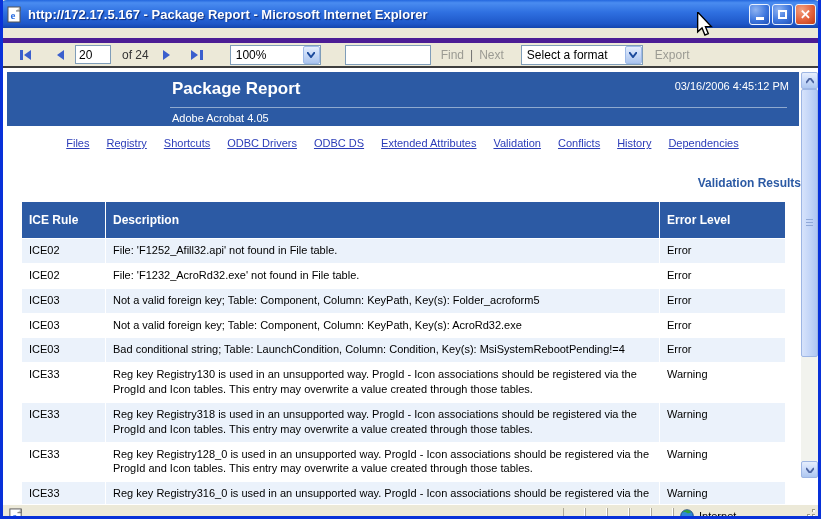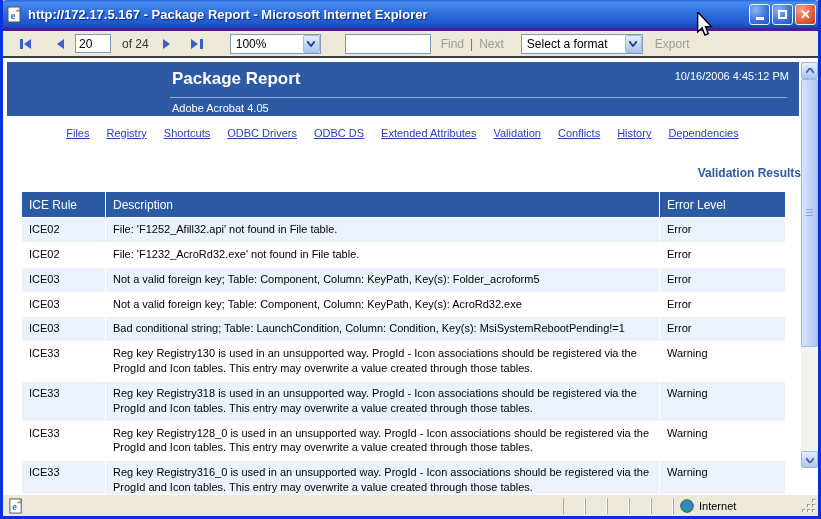--- a/index.html
+++ b/index.html
@@ -16,22 +16,22 @@
     white-space:nowrap; overflow:hidden; flex:1; }
   .winbtn { width:21px; height:21px; border-radius:3px; margin-left:2px; flex:0 0 auto;
     border:1px solid #EAF2FF; display:flex; align-items:center; justify-content:center;
     color:#fff; font-size:11px; font-weight:bold; cursor:default; }
   .winbtn.min, .winbtn.max { background:radial-gradient(circle at 30% 25%, #8FB4F2 0%, #3E77DE 55%, #1E50B8 100%); }
   .winbtn.close { background:radial-gradient(circle at 30% 25%, #F4A180 0%, #E3623C 55%, #C03A12 100%); }
   .min .glyph { width:8px; height:3px; background:#fff; margin-top:9px; }
   .max .glyph { width:9px; height:9px; border:2px solid #fff; }
   .close .glyph { font-size:13px; line-height:13px; font-weight:bold; }
   
-  .toolbar { height:30px; flex:0 0 30px; background:#ECE9D8; border-top:3px solid #4c1d95;
-    border-bottom:2px solid #3E3E3E; display:flex; align-items:center; font-size:12px; color:#333; }
+  .toolbar { height:30px; flex:0 0 30px; background:#ECE9D8; border-top:5px solid #4c1d95;
+    border-bottom:2px solid #3E3E3E; display:flex; align-items:center; font-size:12px; color:#333;margin-top:10px; }
   .tb-btn { border:none; background:none; padding:0 2px; cursor:pointer; display:flex; align-items:center; }
   .tb-sp { flex:0 0 auto; }
   .pg-input { width:36px; height:19px; border:1px solid #7F9DB9; background:#fff; font-size:12px;
     padding:1px 3px; font-family:"Liberation Sans",sans-serif; }
   .combo { height:20px; border:1px solid #7F9DB9; background:#fff; display:flex; align-items:center; }
   .combo .val { font-size:12px; padding:0 5px; flex:1; white-space:nowrap; color:#000; }
   .combo .drop { width:17px; height:18px; background:linear-gradient(180deg,#E3EDFD 0%, #C7D8F6 50%, #ABC4EE 100%);
     border:1px solid #9EBAE8; border-radius:2px; display:flex; align-items:center; justify-content:center; }
   .find-input { width:86px; height:20px; border:1px solid #7F9DB9; background:#fff; font-size:12px; padding:1px 3px; }
   .gray { color:#9B9B93; }
@@ -48,22 +48,22 @@
   .brand-large { font-size:20px; color:#FFFFFF; letter-spacing:0.2px; }
   .brand-large sup { font-size:8px; }
   .rp-title { position:absolute; left:165px; top:7px; font-size:17px; font-weight:bold; }
   .rp-divider { position:absolute; left:163px; right:12px; top:35px; height:1px; background:#8FA9CF; }
   .rp-subtitle { position:absolute; left:165px; top:40px; font-size:11px; }
   .rp-date { position:absolute; right:10px; top:8px; font-size:11px; }
   .nav-row { margin:11px 0 0 14px; display:flex; flex-wrap:nowrap;justify-content:center; }
   .navlink { color:#2B3CB8; font-size:11px; text-decoration:underline; margin-right:17px; white-space:nowrap; }
   .section-title { margin:27px 0 0 14px; font-size:12px; font-weight:bold; color:#2C5AA4;text-align:right; }
   table.results { margin:11px 0 0 14px; width:765px; border-collapse:separate; border-spacing:1px; font-size:11px; background:#fff; }
-  table.results th { background:#2C5AA4; color:#fff; text-align:left; font-size:12px; font-weight:normal;
-    padding:3px 7px; height:25px; }
+  table.results th { background:#2C5AA4; color:#fff; text-align:left; font-size:12px; font-weight:bold;
+    padding:3px 7px; height:36px; }
   table.results td { padding:4px 7px 5px 7px; vertical-align:top; color:#000; line-height:1.35; }
   table.results tr.alt td { background:#EBF2FB; }
   .col-rule { width:83px; }
   .col-level { width:125px; }
   
   .scrollbar { flex:0 0 17px; display:flex; flex-direction:column; height:406px; margin-top:4px; background:#F6F6F2; }
   .sb-btn { flex:0 0 17px; background:linear-gradient(180deg,#E6EEFD 0%, #CCDCFA 45%, #AEC7F0 100%);
     border:1px solid #9EB6E4; border-radius:2px; display:flex; align-items:center; justify-content:center;
     color:#4C64A0; font-size:9px; line-height:9px; }
   .sb-thumb { flex:0 0 268px; background:linear-gradient(90deg,#D7E3FB 0%, #C4D6F8 50%, #AFC6F2 100%);
@@ -165,21 +165,21 @@
     <span class="tb-text gray">Export</span>
   </div>
 
   <div class="content">
     <div class="report">
 
       <div class="rp-header">
         <div class="rp-title">Package Report</div>
         <div class="rp-divider"></div>
         <div class="rp-subtitle">Adobe Acrobat 4.05</div>
-        <div class="rp-date">10/16/2006 4:45:12 PM</div>
+        <div class="rp-date">03/16/2006 4:45:12 PM</div>
       </div>
 
       <div class="nav-row">
           <a class="navlink" href="#">Files</a>
           <a class="navlink" href="#">Registry</a>
           <a class="navlink" href="#">Shortcuts</a>
           <a class="navlink" href="#">ODBC Drivers</a>
           <a class="navlink" href="#">ODBC DS</a>
           <a class="navlink" href="#">Extended Attributes</a>
           <a class="navlink" href="#">Validation</a>
@@ -214,21 +214,21 @@
               <td class="col-desc">Not a valid foreign key; Table: Component, Column: KeyPath, Key(s): Folder_acroform5</td>
               <td class="col-level">Error</td>
             </tr>
             <tr>
               <td class="col-rule">ICE03</td>
               <td class="col-desc">Not a valid foreign key; Table: Component, Column: KeyPath, Key(s): AcroRd32.exe</td>
               <td class="col-level">Error</td>
             </tr>
             <tr class="alt">
               <td class="col-rule">ICE03</td>
-              <td class="col-desc">Bad conditional string; Table: LaunchCondition, Column: Condition, Key(s): MsiSystemRebootPending!=1</td>
+              <td class="col-desc">Bad conditional string; Table: LaunchCondition, Column: Condition, Key(s): MsiSystemRebootPending!=4</td>
               <td class="col-level">Error</td>
             </tr>
             <tr>
               <td class="col-rule">ICE33</td>
               <td class="col-desc">Reg key Registry130 is used in an unsupported way. ProgId - Icon associations should be registered via the ProgId and Icon tables. This entry may overwrite a value created through those tables.</td>
               <td class="col-level">Warning</td>
             </tr>
             <tr class="alt">
               <td class="col-rule">ICE33</td>
               <td class="col-desc">Reg key Registry318 is used in an unsupported way. ProgId - Icon associations should be registered via the ProgId and Icon tables. This entry may overwrite a value created through those tables.</td>

